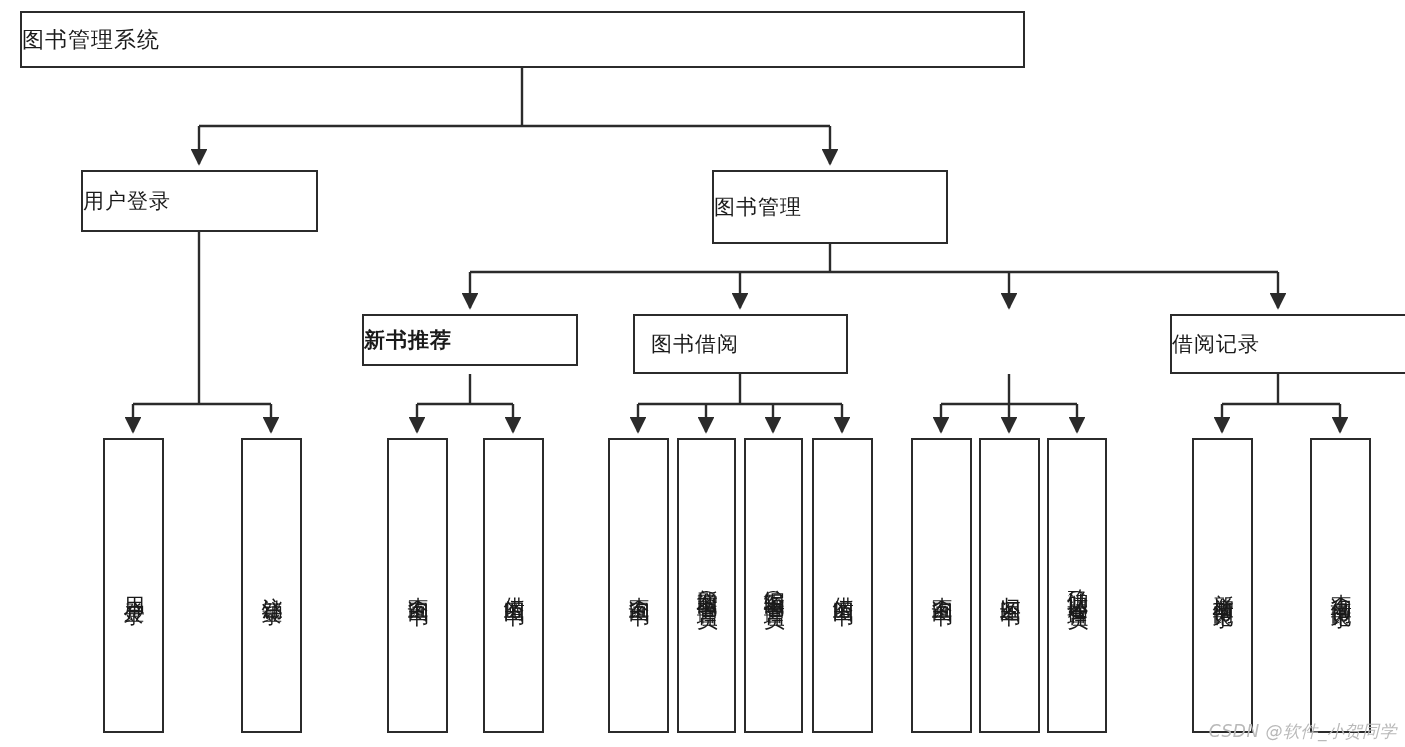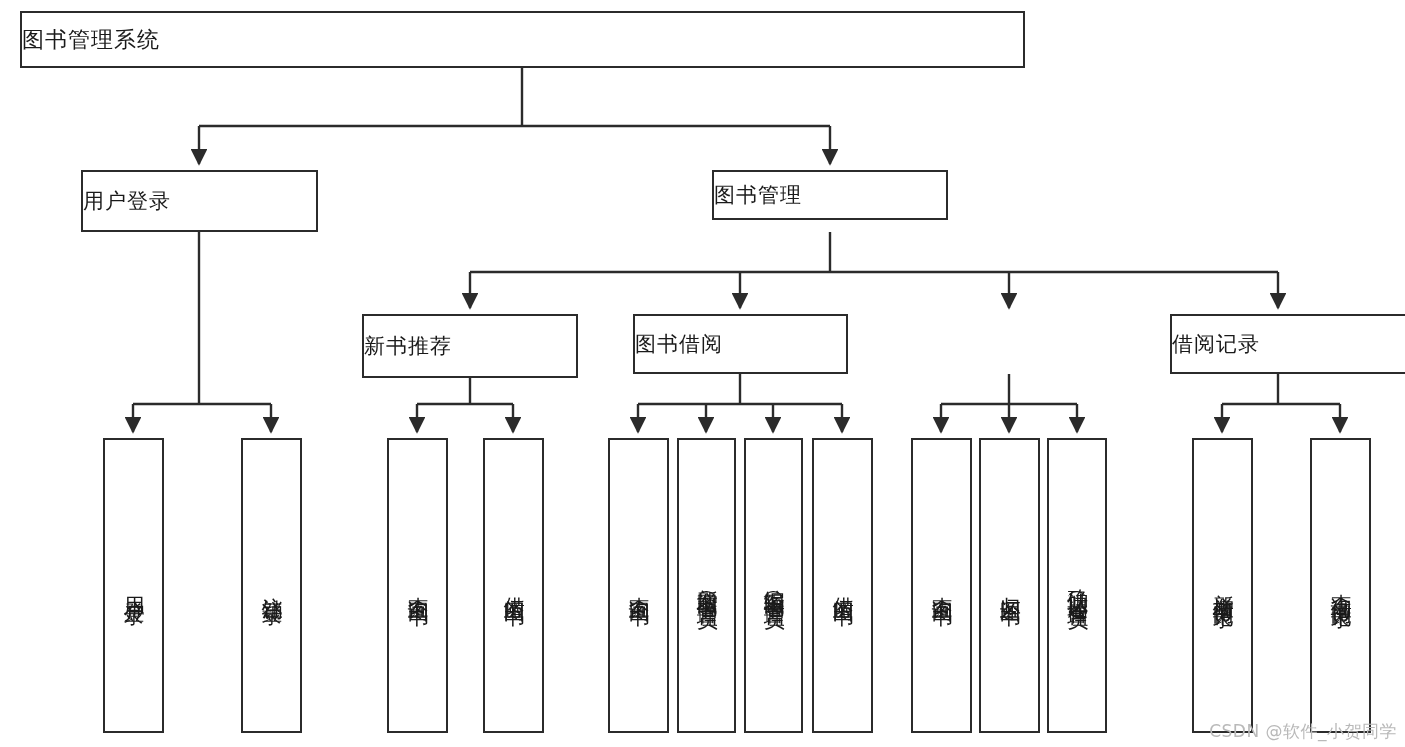--- a/index.html
+++ b/index.html
@@ -56,20 +56,21 @@
   #watermark{
     position:absolute;
     right:8px;
     bottom:4px;
     font-size:17px;
     color:#b9b9b9;
     letter-spacing:0.5px;
     z-index:5;
     white-space:nowrap;
     user-select:none;
+    font-style:italic;
   }
 </style>
 </head>
 <body>
 
 <div id="canvas">
 
   <svg id="wires" viewBox="0 0 1405 747">
     <defs>
       <marker id="arrow" viewBox="0 0 10 10" refX="9" refY="5" markerWidth="7" markerHeight="7" orient="auto-start-reverse">
@@ -121,29 +122,29 @@
   </svg>
 
   <div class="node root" style="left:20px;top:11px;width:1005px;height:57px;">
     <span class="label">图书管理系统</span>
   </div>
 
   <div class="node" style="left:81px;top:170px;width:237px;height:62px;">
     <span class="label">用户登录</span>
   </div>
 
-  <div class="node" style="left:712px;top:170px;width:236px;height:50px;">
+  <div class="node" style="left:712px;top:170px;width:236px;height:74px;">
     <span class="label">图书管理</span>
   </div>
 
-  <div class="node" style="left:362px;top:314px;width:216px;height:64px;">
+  <div class="node" style="left:362px;top:314px;width:216px;height:52px;font-weight:bold;">
     <span class="label">新书推荐</span>
   </div>
 
-  <div class="node" style="left:633px;top:314px;width:215px;height:60px;">
+  <div class="node" style="left:633px;top:314px;width:215px;height:60px;padding-left:16px;">
     <span class="label">图书借阅</span>
   </div>
 
 
   <div class="node" style="left:1170px;top:314px;width:260px;height:60px;">
     <span class="label">借阅记录</span>
   </div>
 
   <div class="node vertical" style="left:103px;top:438px;width:61px;height:295px;">
     <span class="label">用户登录</span>

